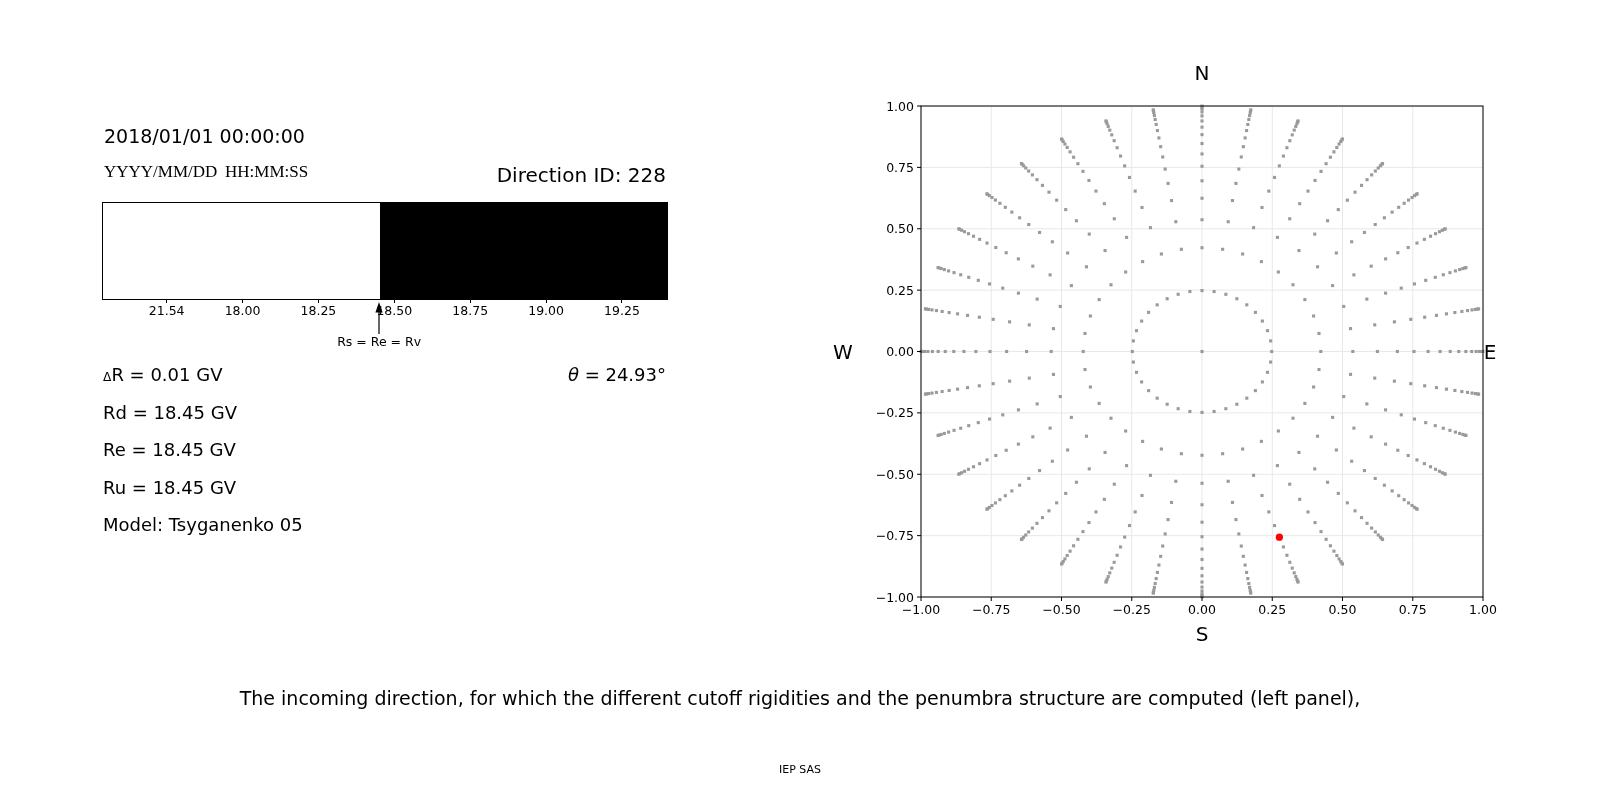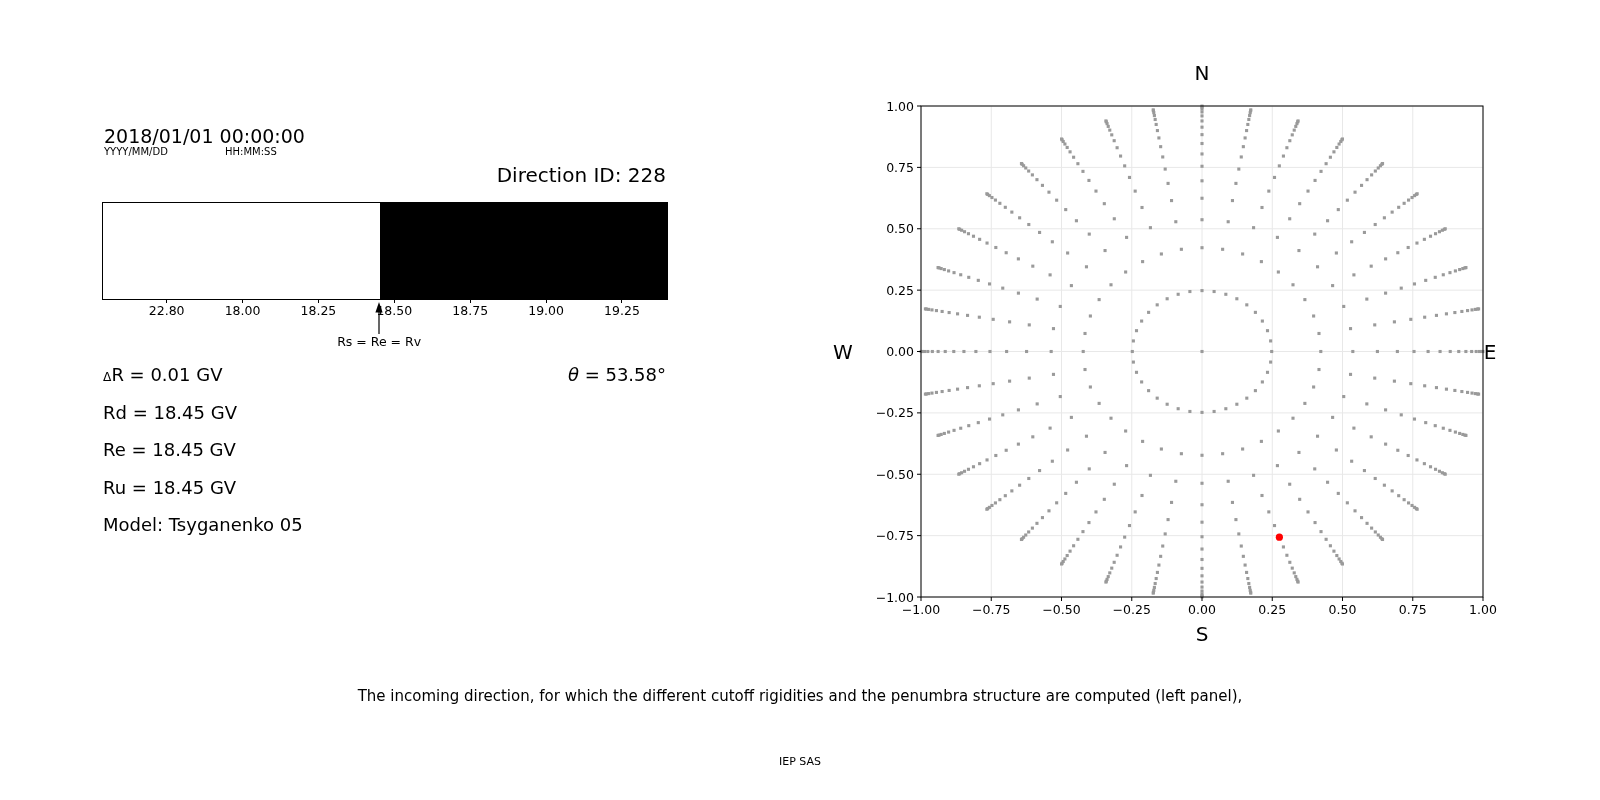--- a/index.html
+++ b/index.html
@@ -1,54 +1,54 @@
 <!DOCTYPE html>
 <html><head>
 <meta charset="utf-8">
 <style>
   html,body{margin:0;padding:0;background:#fff;}
   .canvas{position:relative;width:1600px;height:800px;background:#ffffff;overflow:hidden;
           font-family:"DejaVu Sans","Liberation Sans",sans-serif;color:#000;}
   .abs{position:absolute;}
   .datetime{left:104px;top:125px;font-size:19px;}
-  .fmt{top:146px;font-size:10px;}
+  .fmt{top:162px;font-size:17px;font-family:Liberation Serif, serif;}
   .fmt-date{left:104px;}
   .fmt-time{left:225px;}
   .dir-id{left:400px;top:163px;width:266px;text-align:right;font-size:20px;}
   .bar{left:102px;top:202px;width:564px;height:96px;border:1.2px solid #000;background:#fff;}
   .bar-black{position:absolute;top:0;bottom:0;right:0;}
   .bar-axis{left:102px;top:299px;width:564px;height:34px;}
   .tickmark{position:absolute;width:1px;height:4px;background:#000;top:0;}
   .ticklabel{position:absolute;top:4px;transform:translateX(-50%);font-size:12.5px;}
   .arrow-label{top:334px;transform:translateX(-50%);font-size:12.5px;white-space:nowrap;}
   .prow{left:103px;font-size:18px;white-space:nowrap;}
   .arow{left:420px;width:246px;text-align:right;font-size:18px;white-space:nowrap;}
   .small-delta{font-size:0.68em;}
   .greek{font-style:italic;font-family:"DejaVu Sans","Liberation Sans",sans-serif;}
   .compass{font-size:20px;transform:translateX(-50%);}
-  .caption{left:5px;width:1590px;text-align:center;font-size:15px;}
-  .credit{left:5px;width:1590px;text-align:center;font-size:11px;}
+  .caption{left:5px;width:1590px;text-align:center;font-size:19px;}
+  .credit{left:5px;width:1590px;text-align:center;font-size:11px;margin-top:8px;}
   svg text{font-family:"DejaVu Sans","Liberation Sans",sans-serif;}
 </style>
 </head>
 <body>
 
 <div class="canvas">
 
   <div class="abs datetime">2018/01/01 00:00:00</div>
   <div class="abs fmt fmt-date">YYYY/MM/DD</div>
   <div class="abs fmt fmt-time">HH:MM:SS</div>
   <div class="abs dir-id">Direction ID: 228</div>
 
   <div class="abs bar" style="background: rgb(255, 255, 255);">
     <div class="bar-black" style="left: 49.1389%; background: rgb(0, 0, 0);"></div>
   </div>
   <div class="abs bar-axis">
       <div class="tickmark" style="left: 64.1566px;"></div>
-      <div class="ticklabel" style="left: 64.6566px;">22.80</div>
+      <div class="ticklabel" style="left: 64.6566px;">21.54</div>
       <div class="tickmark" style="left: 140.045px;"></div>
       <div class="ticklabel" style="left: 140.545px;">18.00</div>
       <div class="tickmark" style="left: 215.933px;"></div>
       <div class="ticklabel" style="left: 216.433px;">18.25</div>
       <div class="tickmark" style="left: 291.821px;"></div>
       <div class="ticklabel" style="left: 292.321px;">18.50</div>
       <div class="tickmark" style="left: 367.709px;"></div>
       <div class="ticklabel" style="left: 368.209px;">18.75</div>
       <div class="tickmark" style="left: 443.597px;"></div>
       <div class="ticklabel" style="left: 444.097px;">19.00</div>
@@ -61,21 +61,21 @@
     <polygon points="9,1 5.4,11.5 12.6,11.5" fill="#000"></polygon>
   </svg>
   <div class="abs arrow-label" style="left: 379.143px;">Rs = Re = Rv</div>
 
   <div class="abs prow" style="top:364px;"><span class="small-delta">Δ</span><span>R = 0.01 GV</span></div>
   <div class="abs prow" style="top:401.5px;">Rd = 18.45 GV</div>
   <div class="abs prow" style="top:439px;">Re = 18.45 GV</div>
   <div class="abs prow" style="top:476.5px;">Ru = 18.45 GV</div>
   <div class="abs prow" style="top:514px;">Model: Tsyganenko 05</div>
 
-  <div class="abs arow" style="top:364px;"><span class="greek">θ</span><span> = 53.58°</span></div>
+  <div class="abs arow" style="top:364px;"><span class="greek">θ</span><span> = 24.93°</span></div>
 
   <svg class="abs" width="660" height="545" style="left:870px;top:85px;">
       <line x1="51" y1="21" x2="51" y2="512" stroke="#e8e8e8" stroke-width="1"></line>
       <line x1="121.25" y1="21" x2="121.25" y2="512" stroke="#e8e8e8" stroke-width="1"></line>
       <line x1="191.5" y1="21" x2="191.5" y2="512" stroke="#e8e8e8" stroke-width="1"></line>
       <line x1="261.75" y1="21" x2="261.75" y2="512" stroke="#e8e8e8" stroke-width="1"></line>
       <line x1="332" y1="21" x2="332" y2="512" stroke="#e8e8e8" stroke-width="1"></line>
       <line x1="402.25" y1="21" x2="402.25" y2="512" stroke="#e8e8e8" stroke-width="1"></line>
       <line x1="472.5" y1="21" x2="472.5" y2="512" stroke="#e8e8e8" stroke-width="1"></line>
       <line x1="542.75" y1="21" x2="542.75" y2="512" stroke="#e8e8e8" stroke-width="1"></line>

